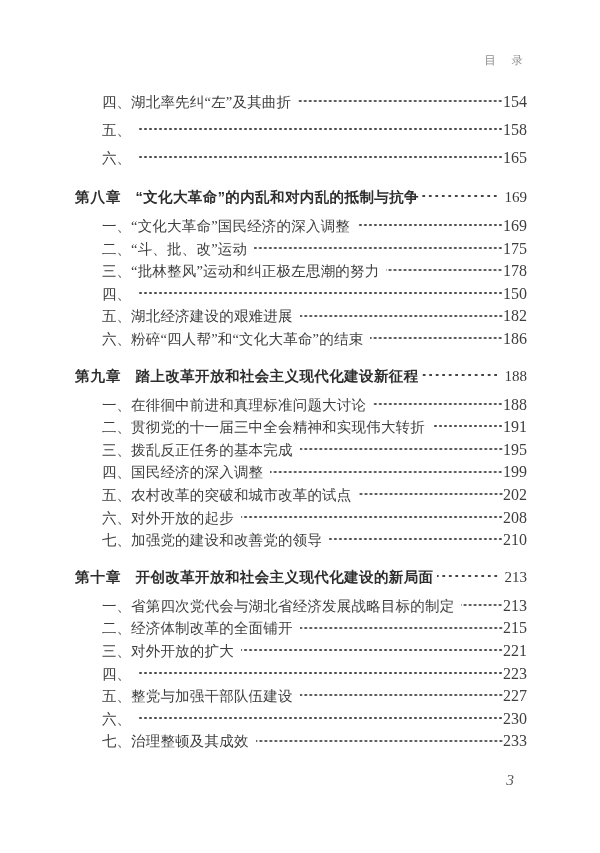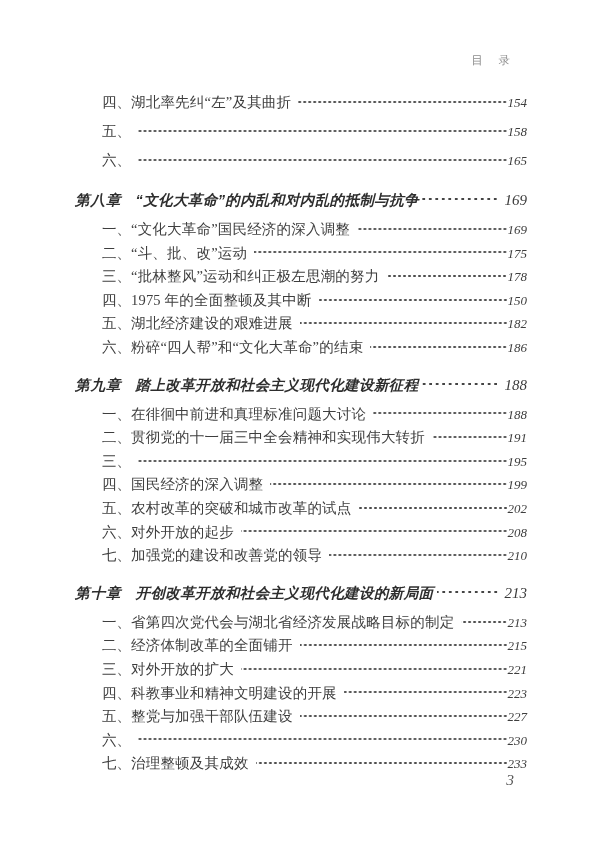--- a/index.html
+++ b/index.html
@@ -6,21 +6,21 @@
   html, body { width: 600px; height: 853px; background: #ffffff; overflow: hidden; }
   body {
     position: relative;
     font-family: "Liberation Serif", "DejaVu Serif", serif;
     color: #3e3e3e;
   }
   .sheet { position: absolute; inset: 0; background: #ffffff; }
 
   .running-head {
     position: absolute;
-    top: 53px; right: 88px;
+    top: 53px; right: 75px;
     font-size: 11.5px;
     letter-spacing: 2px;
     color: #8d8d8d;
     font-family: Liberation Serif, serif;
   }
 
   .toc { position: absolute; left: 75px; top: 88px; width: 452px; }
 
   .item-row {
     display: flex;
@@ -42,33 +42,32 @@
     height: 6px;
     align-self: center;
     margin-left: 7px;
     transform: translateY(-1px);
     background-image: radial-gradient(circle, #4c4c4c 1.05px, transparent 1.35px);
     background-size: 5px 6px;
     background-repeat: repeat-x;
     background-position: right center;
   }
 
-  .it-page { flex: 0 0 auto; font-size: 13px; font-style: italic; }
+  .it-page { flex: 0 0 auto; font-size: 16px; }
 
   .chapter-row {
     display: flex;
     align-items: baseline;
     line-height: 26px;
     margin: 12px 0 5px 0;
     font-family: "Liberation Sans", "DejaVu Sans", sans-serif;
     font-weight: bold;
     font-size: 14.5px;
     color: #2e2e2e;
     white-space: nowrap;
-    font-style: italic;
   }
   .ch-label { flex: 0 0 auto; margin-right: 14px; letter-spacing: 1px; }
   .ch-title { flex: 0 0 auto; letter-spacing: 0.4px; }
   .chapter-row .leader {
     margin-left: 3px;
     margin-right: 6px;
     background-image: radial-gradient(circle, #454545 1.15px, transparent 1.5px);
     background-size: 6.5px 6px;
   }
   .ch-page {
@@ -132,21 +131,20 @@
     <span class="it-page">175</span>
   </div>
         <div class="item-row">
     <span class="it-num">三、</span>
     <span class="it-title">“批林整风”运动和纠正极左思潮的努力</span>
     <span class="leader"></span>
     <span class="it-page">178</span>
   </div>
         <div class="item-row">
     <span class="it-num">四、</span>
-    <span class="it-title">1975 年的全面整顿及其中断</span>
     <span class="leader"></span>
     <span class="it-page">150</span>
   </div>
         <div class="item-row">
     <span class="it-num">五、</span>
     <span class="it-title">湖北经济建设的艰难进展</span>
     <span class="leader"></span>
     <span class="it-page">182</span>
   </div>
         <div class="item-row">
@@ -170,20 +168,21 @@
     <span class="it-page">188</span>
   </div>
         <div class="item-row">
     <span class="it-num">二、</span>
     <span class="it-title">贯彻党的十一届三中全会精神和实现伟大转折</span>
     <span class="leader"></span>
     <span class="it-page">191</span>
   </div>
         <div class="item-row">
     <span class="it-num">三、</span>
+    <span class="it-title">拨乱反正任务的基本完成</span>
     <span class="leader"></span>
     <span class="it-page">195</span>
   </div>
         <div class="item-row">
     <span class="it-num">四、</span>
     <span class="it-title">国民经济的深入调整</span>
     <span class="leader"></span>
     <span class="it-page">199</span>
   </div>
         <div class="item-row">
@@ -225,21 +224,20 @@
     <span class="it-page">215</span>
   </div>
         <div class="item-row">
     <span class="it-num">三、</span>
     <span class="it-title">对外开放的扩大</span>
     <span class="leader"></span>
     <span class="it-page">221</span>
   </div>
         <div class="item-row">
     <span class="it-num">四、</span>
-    <span class="it-title">科教事业和精神文明建设的开展</span>
     <span class="leader"></span>
     <span class="it-page">223</span>
   </div>
         <div class="item-row">
     <span class="it-num">五、</span>
     <span class="it-title">整党与加强干部队伍建设</span>
     <span class="leader"></span>
     <span class="it-page">227</span>
   </div>
         <div class="item-row">

